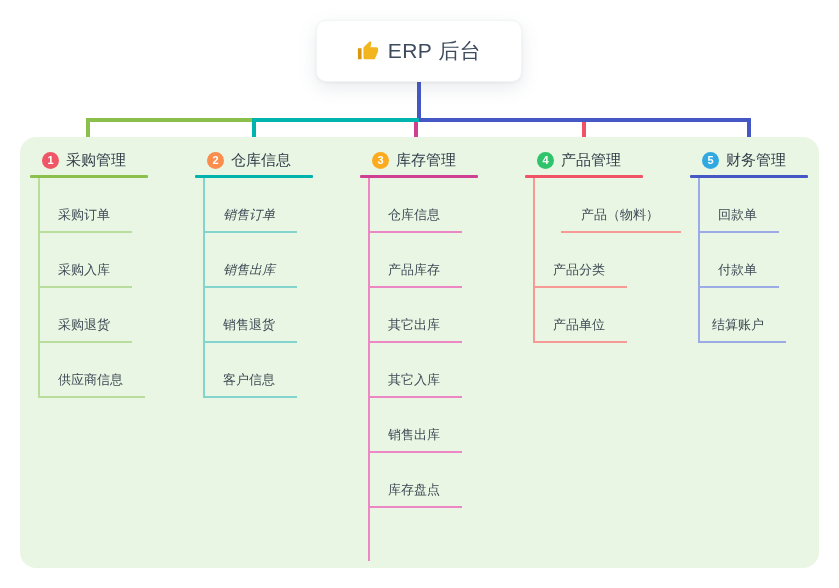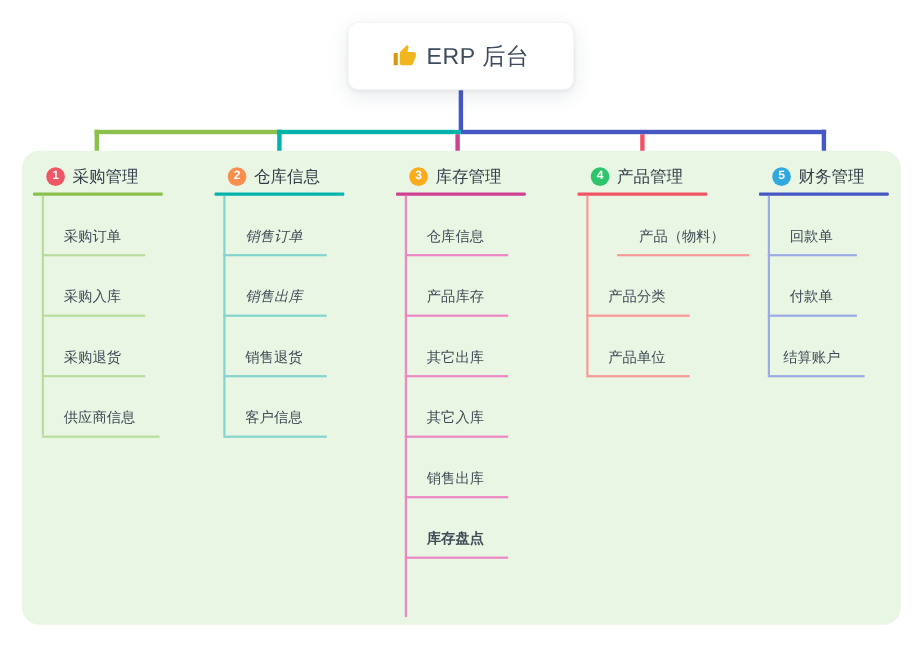--- a/index.html
+++ b/index.html
@@ -216,21 +216,21 @@
       <div class="kid">
           <span class="kid-label" style="border-bottom-color: rgb(236, 134, 196);">其它出库</span>
         </div>
       <div class="kid">
           <span class="kid-label" style="border-bottom-color: rgb(236, 134, 196);">其它入库</span>
         </div>
       <div class="kid">
           <span class="kid-label" style="border-bottom-color: rgb(236, 134, 196);">销售出库</span>
         </div>
       <div class="kid">
-          <span class="kid-label" style="border-bottom-color: rgb(236, 134, 196); font-weight: bold;">库存盘点</span>
+          <span class="kid-label" style="border-bottom-color: rgb(236, 134, 196);">库存盘点</span>
         </div>
     </div>
   </div>
 
   <div class="branch b4">
     <div class="branch-header">
       <span class="badge" style="background: rgb(47, 196, 108);">4</span>
       <span class="branch-title">产品管理</span>
     </div>
     <div class="branch-underline" style="background: rgb(239, 83, 101);"></div>

